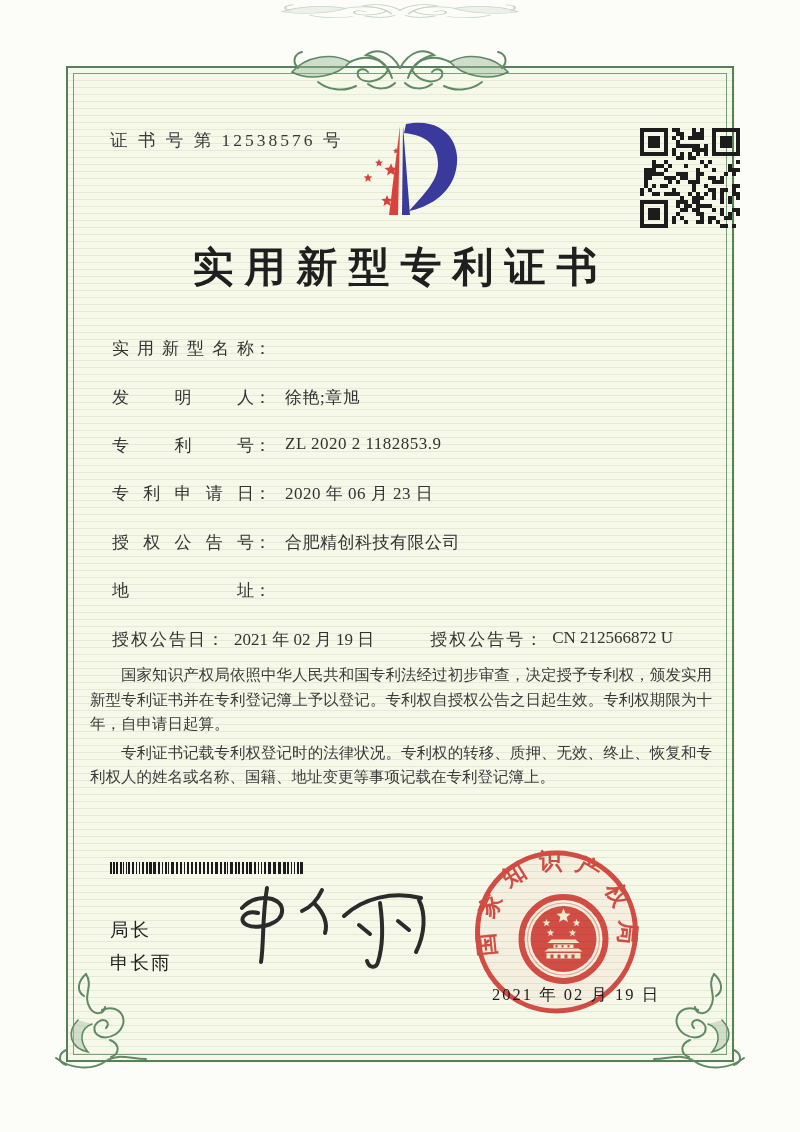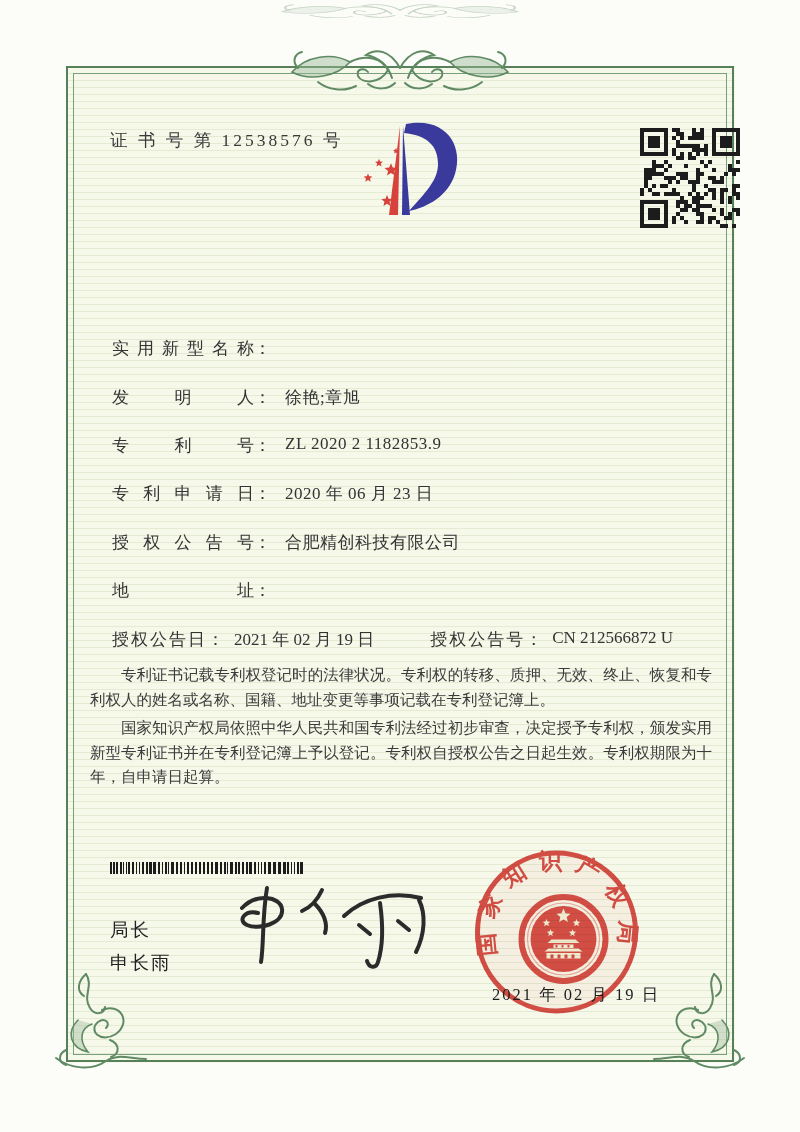--- a/index.html
+++ b/index.html
@@ -293,20 +293,21 @@
       <rect x="72" y="4" width="4" height="20" fill="#1c1c1c"></rect>
       <rect x="96" y="4" width="4" height="20" fill="#1c1c1c"></rect>
       <rect x="80" y="8" width="12" height="12" fill="#1c1c1c"></rect>
       <rect x="0" y="72" width="28" height="4" fill="#1c1c1c"></rect>
       <rect x="0" y="96" width="28" height="4" fill="#1c1c1c"></rect>
       <rect x="0" y="76" width="4" height="20" fill="#1c1c1c"></rect>
       <rect x="24" y="76" width="4" height="20" fill="#1c1c1c"></rect>
       <rect x="8" y="80" width="12" height="12" fill="#1c1c1c"></rect>
     </svg>
 
+  <h1 class="title">实用新型专利证书</h1>
 
   <div class="field-row" style="top:337px">
     <span class="flabel">实用新型名称</span>
       <span class="fcolon">：</span>
   </div>
   <div class="field-row" style="top:386px">
     <span class="flabel">发明人</span>
       <span class="fcolon">：</span>
     <span class="fvalue">徐艳;章旭</span>
   </div>
@@ -334,22 +335,22 @@
     <span class="glabel">授权公告日</span>
       <span>：</span>
     <span style="margin-left:10px">2021 年 02 月 19 日</span>
     <span class="gap"></span>
     <span class="glabel">授权公告号</span>
       <span>：</span>
     <span style="margin-left:10px">CN 212566872 U</span>
   </div>
 
   <div class="body-text">
+    <p>国家知识产权局依照中华人民共和国专利法经过初步审查，决定授予专利权，颁发实用新型专利证书并在专利登记簿上予以登记。专利权自授权公告之日起生效。专利权期限为十年，自申请日起算。</p>
     <p>专利证书记载专利权登记时的法律状况。专利权的转移、质押、无效、终止、恢复和专利权人的姓名或名称、国籍、地址变更等事项记载在专利登记簿上。</p>
-    <p>国家知识产权局依照中华人民共和国专利法经过初步审查，决定授予专利权，颁发实用新型专利证书并在专利登记簿上予以登记。专利权自授权公告之日起生效。专利权期限为十年，自申请日起算。</p>
   </div>
 
   <div class="barcode" id="barcode">
       <i style="width: 2px; margin-right: 1px;"></i>
       <i style="width: 2px; margin-right: 1px;"></i>
       <i style="width: 2px; margin-right: 2px;"></i>
       <i style="width: 2px; margin-right: 1px;"></i>
       <i style="width: 1px; margin-right: 2px;"></i>
       <i style="width: 1px; margin-right: 1px;"></i>
       <i style="width: 2px; margin-right: 2px;"></i>

